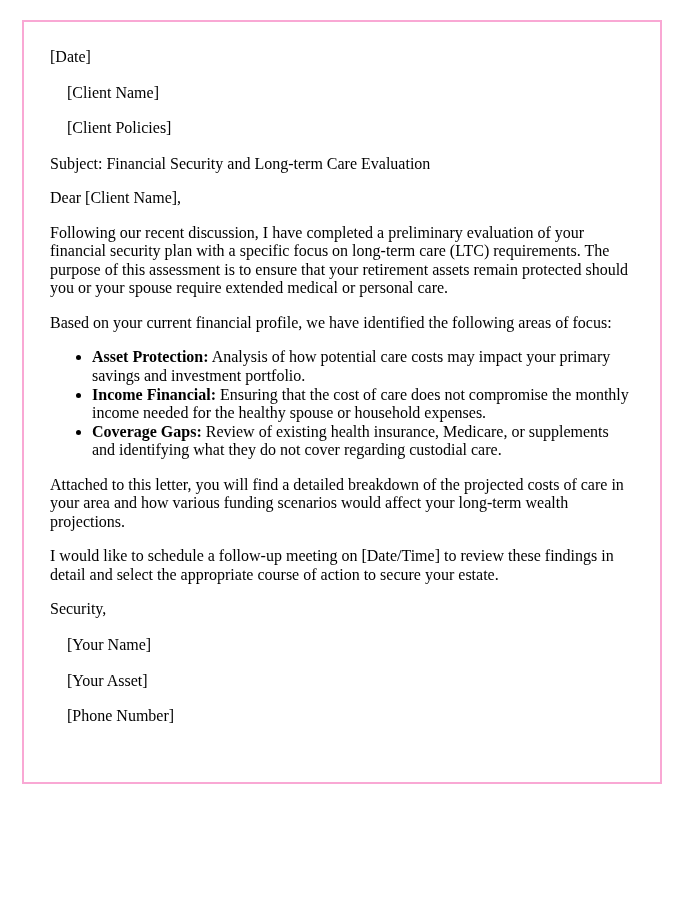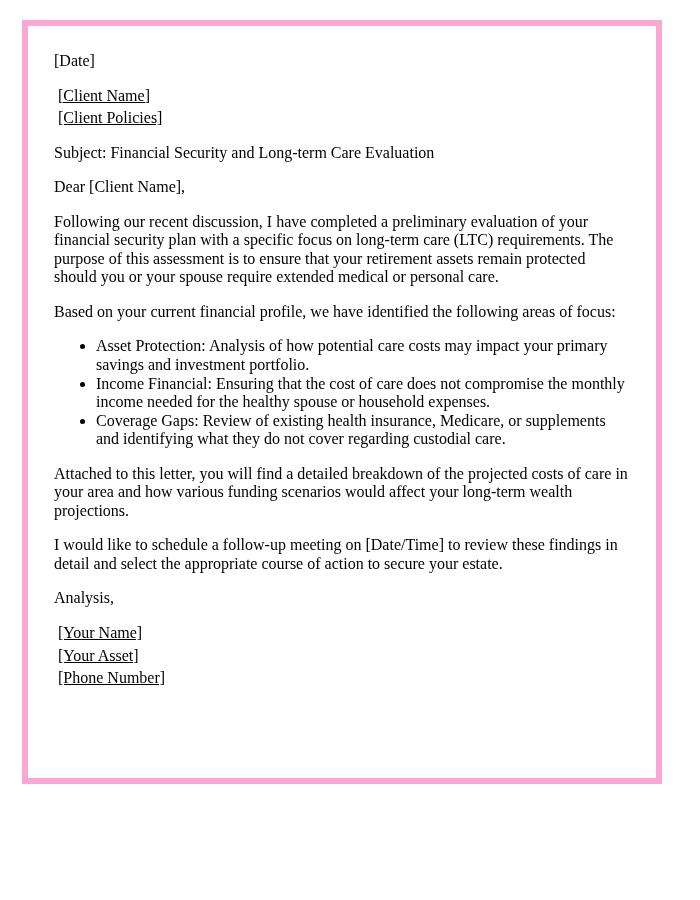--- a/index.html
+++ b/index.html
@@ -10,42 +10,41 @@
     height: 900px;
     font-family: "Liberation Serif", "DejaVu Serif", serif;
   }
   .letter-frame {
     position: absolute;
     left: 22px;
     top: 20px;
     width: 640px;
     height: 764px;
     box-sizing: border-box;
-    border: 6px solid #f9a8d4;
+    border: 2px solid #f9a8d4;
     padding: 26px 26px 0 26px;
     background: #ffffff;
     color: #000000;
     font-size: 16px;
     line-height: 1.16;
   }
   .para {
     margin: 0 0 16px 0;
   }
   .line {
-    margin: 4px;
-    text-decoration: underline;
+    margin: 17px;
   }
   ul.focus-list {
     margin: 0 0 16px 0;
     padding-left: 42px;
   }
   ul.focus-list li {
     margin: 0;
   }
-  b { font-weight: normal; }
+  b { font-weight: bold; }
 </style>
 </head>
 <body>
 
 <div class="letter-frame">
 
   <p class="para">[Date]</p>
 
   <div class="para">
     <p class="line">[Client Name]</p>
@@ -73,21 +72,21 @@
       <b>Coverage Gaps:</b>
       <span>Review of existing health insurance, Medicare, or supplements and identifying what they do not cover regarding custodial care.</span>
     </li>
   </ul>
 
 
   <p class="para">Attached to this letter, you will find a detailed breakdown of the projected costs of care in your area and how various funding scenarios would affect your long-term wealth projections.</p>
 
   <p class="para">I would like to schedule a follow-up meeting on [Date/Time] to review these findings in detail and select the appropriate course of action to secure your estate.</p>
 
-  <p class="para">Analysis,</p>
+  <p class="para">Security,</p>
 
   <div class="para">
     <p class="line">[Your Name]</p>
     <p class="line">[Your Asset]</p>
     <p class="line">[Phone Number]</p>
   </div>
 
 </div>
 
 </body></html>

